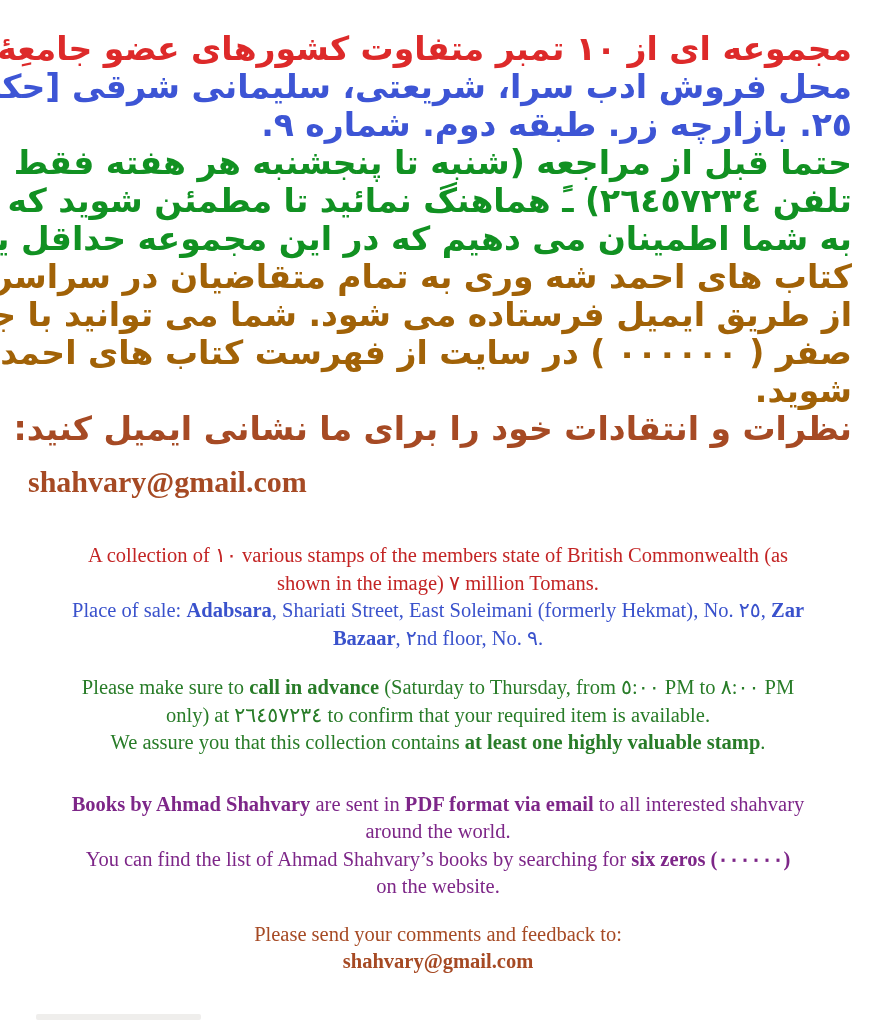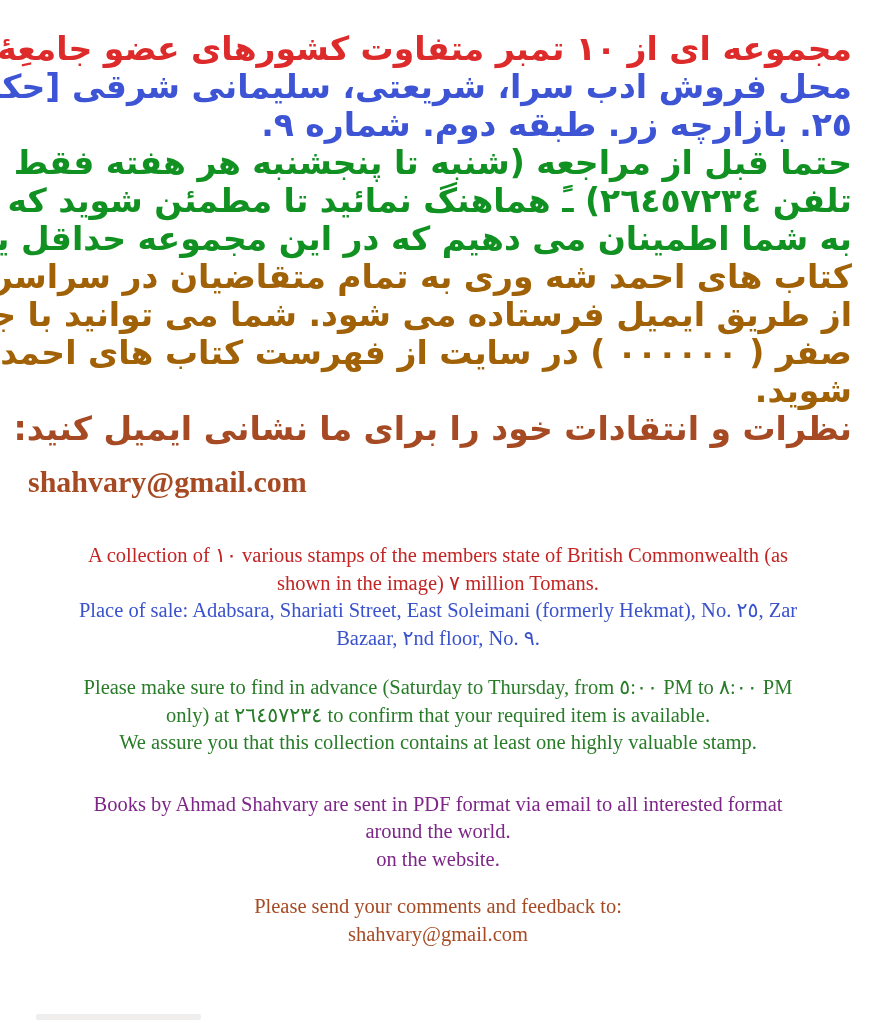--- a/index.html
+++ b/index.html
@@ -39,21 +39,21 @@
   
   .en-sec {
     margin:42px 40px 0 36px;
     font-size:20.5px;
   }
   .en-para .eline {
     line-height:27.5px;
     white-space:nowrap;
     text-align:center;
   }
-  .en-para b { font-weight:normal;margin-top:44px; }
+  .en-para b { font-weight:bold;margin-top:44px; }
   .gap-green  { margin-top:22px; }
   .gap-purple { margin-top:34px; }
   .gap-brown  { margin-top:20px; }
 
   
   .cutoff {
     position:absolute; left:36px; bottom:3px;
     width:165px; height:6px;
     background:#efeeec; border-radius:2px;
   }
@@ -92,27 +92,28 @@
   <section class="en-sec">
     <div class="en-para" style="color: rgb(195, 36, 36);">
         <div class="eline"><span>A collection of ١٠ various stamps of the members state of British Commonwealth (as</span></div>
         <div class="eline"><span>shown in the image) ٧ million Tomans.</span></div>
       </div>
     <div class="en-para" style="color: rgb(58, 82, 204);">
         <div class="eline"><span>Place of sale: </span><b>Adabsara</b><span>, Shariati Street, East Soleimani (formerly Hekmat), No. ٢٥, </span><b>Zar</b></div>
         <div class="eline"><b>Bazaar</b><span>, ٢nd floor, No. ٩.</span></div>
       </div>
     <div class="en-para gap-green" style="color: rgb(40, 124, 40);">
-        <div class="eline"><span>Please make sure to </span><b>find in advance</b><span> (Saturday to Thursday, from ٥:٠٠ PM to ٨:٠٠ PM</span></div>
+        <div class="eline"><span>Please make sure to </span><b>call in advance</b><span> (Saturday to Thursday, from ٥:٠٠ PM to ٨:٠٠ PM</span></div>
         <div class="eline"><span>only) at ٢٦٤٥٧٢٣٤ to confirm that your required item is available.</span></div>
         <div class="eline"><span>We assure you that this collection contains </span><b>at least one highly valuable stamp</b><span>.</span></div>
       </div>
     <div class="en-para gap-purple" style="color: rgb(125, 38, 136);">
-        <div class="eline"><b>Books by Ahmad Shahvary</b><span> are sent in </span><b>PDF format via email</b><span> to all interested format</span></div>
+        <div class="eline"><b>Books by Ahmad Shahvary</b><span> are sent in </span><b>PDF format via email</b><span> to all interested shahvary</span></div>
         <div class="eline"><span>around the world.</span></div>
+        <div class="eline"><span>You can find the list of Ahmad Shahvary’s books by searching for </span><b>six zeros (٠٠٠٠٠٠)</b></div>
         <div class="eline"><span>on the website.</span></div>
       </div>
     <div class="en-para gap-brown" style="color: rgb(166, 74, 36);">
         <div class="eline"><span>Please send your comments and feedback to:</span></div>
         <div class="eline"><b>shahvary@gmail.com</b></div>
       </div>
   </section>
 
   <div class="cutoff"></div>
 </div>

